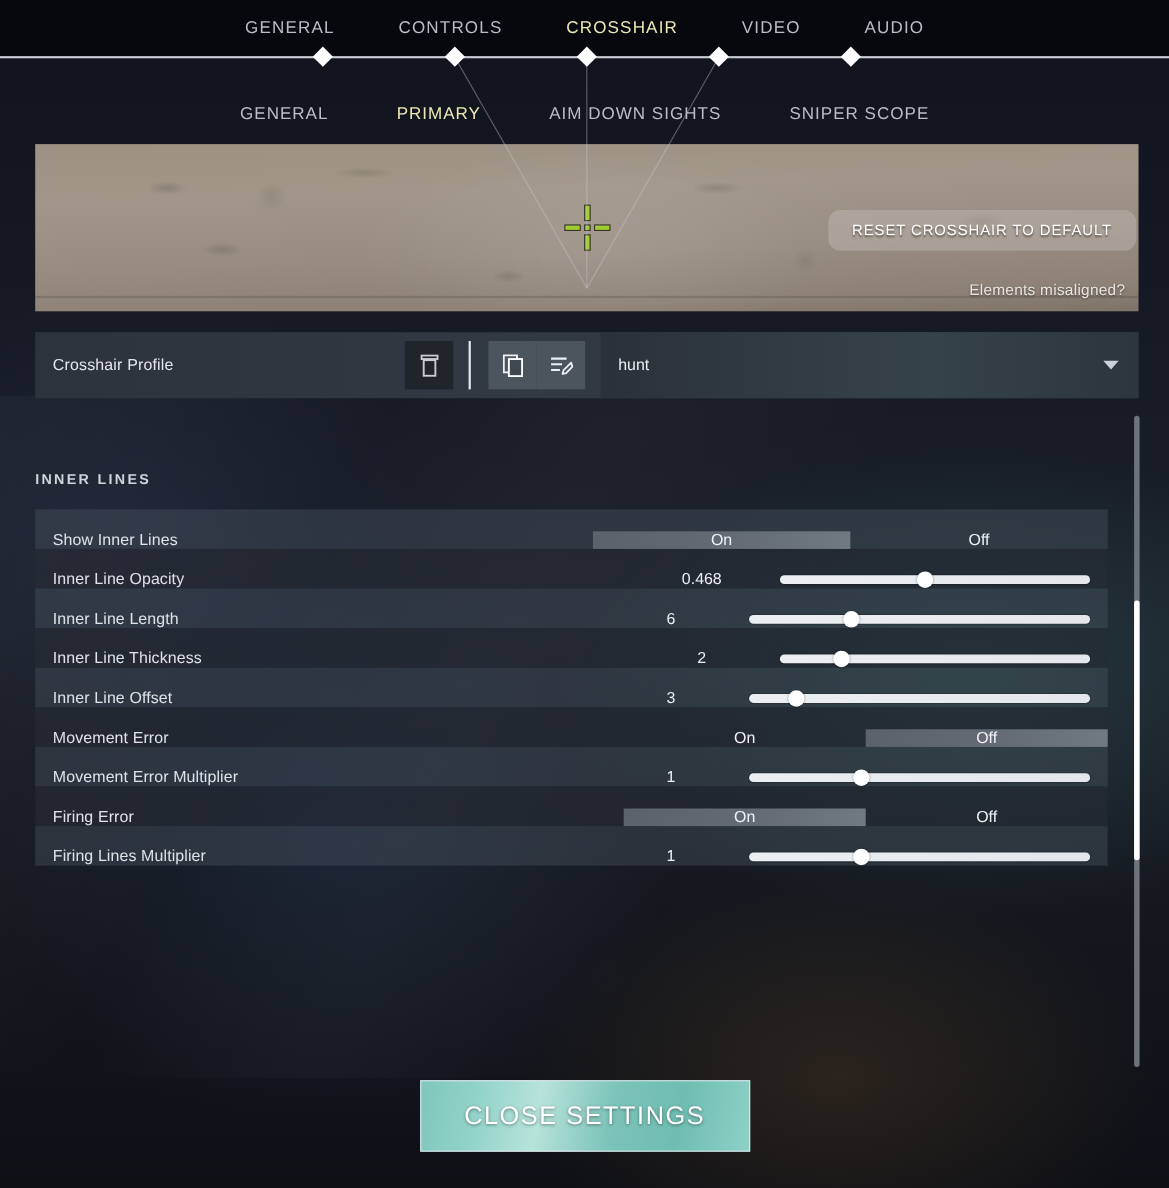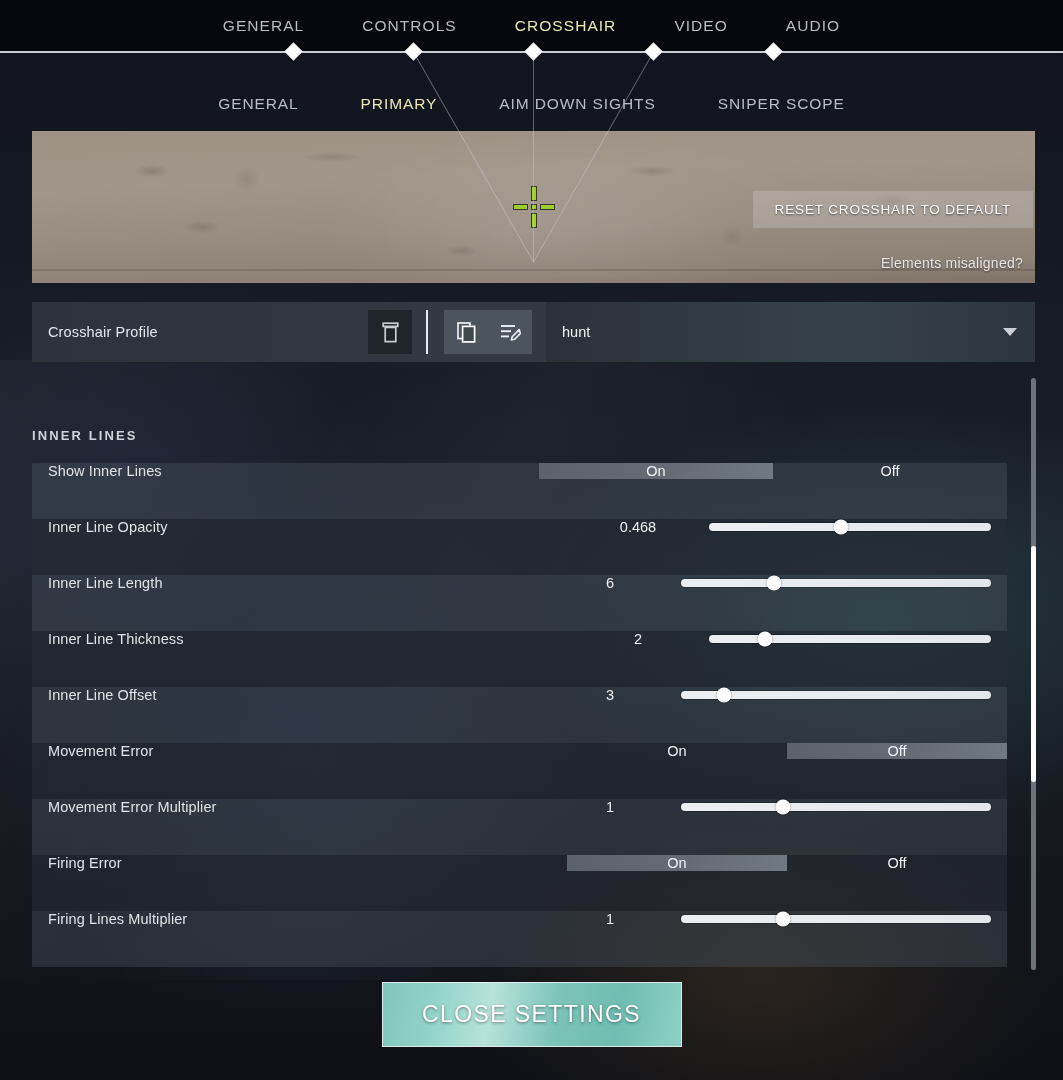--- a/index.html
+++ b/index.html
@@ -118,21 +118,21 @@
   .xh-left  { left:2px;  top:20px; width:13px; height:4px; }
   .xh-right { left:29px; top:20px; width:13px; height:4px; }
   .xh-dot   { left:20px; top:20px; width:4px; height:4px; }
 
   .reset-btn {
     position:absolute; right:2px; top:60px;
     padding:11px 22px;
     background:rgba(226,226,226,.24);
     color:#ffffff; font-size:13.5px; letter-spacing:.85px;
     text-transform:uppercase; cursor:pointer; z-index:3;
-    text-shadow:0 1px 2px rgba(0,0,0,.55); white-space:nowrap;
+    text-shadow:0 1px 2px rgba(0,0,0,.55); white-space:nowrap;border-radius:11px;
   }
   .misaligned {
     position:absolute; right:12px; top:124px;
     color:#e8e6e2; font-size:14px; letter-spacing:.25px; cursor:pointer; z-index:3;
     text-shadow:0 1px 2px rgba(0,0,0,.5); white-space:nowrap;
   }
 
   
   .profile-row {
     position:absolute; left:32px; top:302px; width:1003px; height:60px;
@@ -165,21 +165,21 @@
 
   
   .section-title {
     position:absolute; left:32px; top:428px;
     color:#cfd4db; font-size:13px; font-weight:700;
     letter-spacing:2.1px; text-transform:uppercase; z-index:4;
   }
 
   
   .settings { position:absolute; left:32px; top:463px; width:975px; z-index:4; }
-  .srow { display:flex; height:56px; align-items:flex-start; }
+  .srow { display:flex; height:36px; align-items:flex-end; }
   .srow.alt  { background:rgba(74,84,96,.42); }
   .srow.base { background:rgba(38,44,54,.62);gap:28px; }
   .srow-label {
     flex:0 0 507px; display:flex; align-items:center; padding-left:16px;
     color:#dfe3e8; font-size:14.5px; letter-spacing:.1px;
   }
   .srow-ctl { flex:1; display:flex; align-items:stretch; }
 
   
   .toggle { display:flex; flex:1; }

